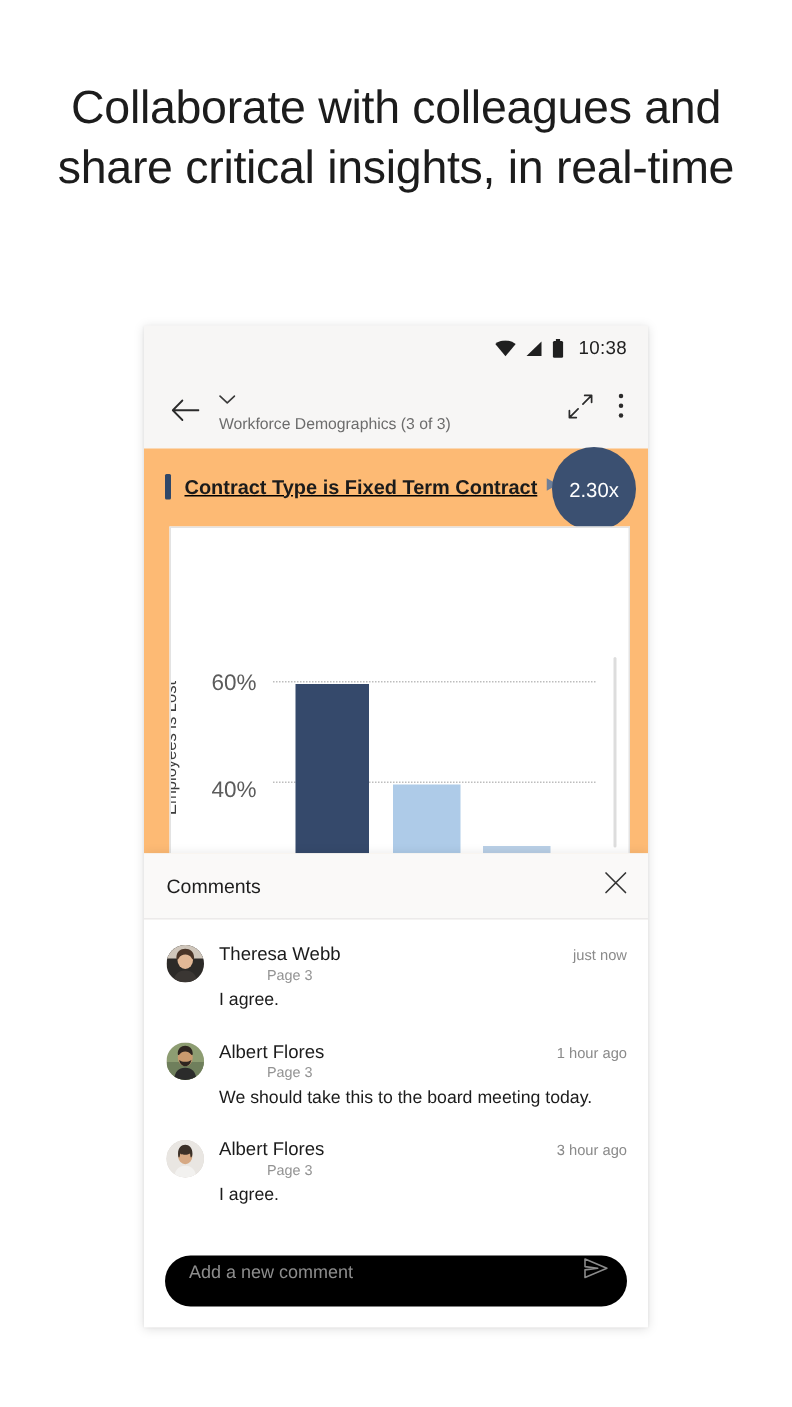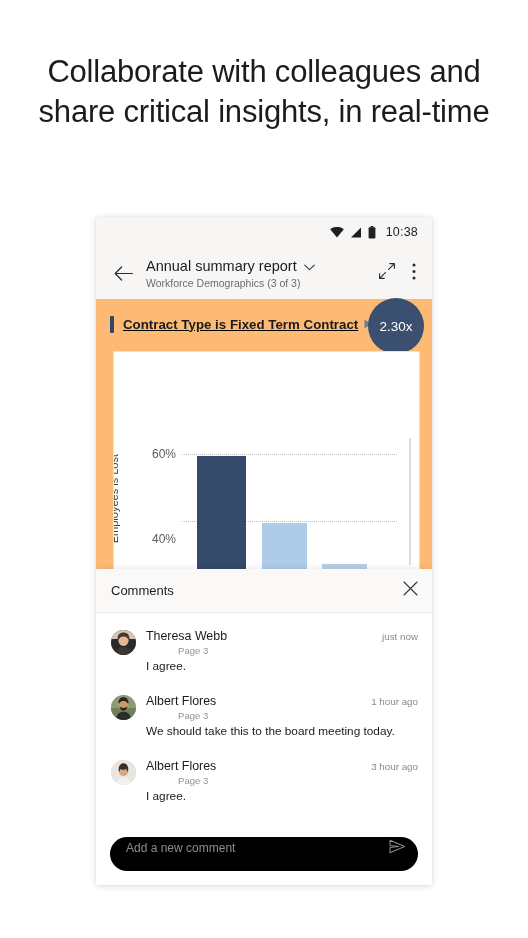--- a/index.html
+++ b/index.html
@@ -110,22 +110,22 @@
     position: absolute; left: 0; right: 6px; top: 80px; bottom: 0;
   }
   .ylabel {
     position: absolute; left: -6px; top: 22px;
     width: 14px;
     font-size: 11px; color: #3d3d3d;
     writing-mode: vertical-rl; transform: rotate(180deg);
     white-space: nowrap;
   }
   .ytick {
-    position: absolute; left: 22px; width: 40px; text-align: right;
-    font-size: 12px; color: #5c5c5c;
+    position: absolute; left: 22px; width: 40px; text-align: center;
+    font-size: 15px; color: #5c5c5c;
   }
   .gridline {
     position: absolute; left: 68px; right: 16px; height: 0;
     border-top: 1px dotted #bdbdbd;
   }
   .bar { position: absolute; bottom: 0; }
   .vscroll {
     position: absolute; right: 2px; top: 6px; bottom: 4px; width: 2px;
     background: #dddddd; border-radius: 1px;
   }
@@ -203,21 +203,20 @@
     </div>
 
     <div class="appbar">
       <span class="back-btn">
         <svg width="19" height="15" viewBox="0 0 19 15">
             <path d="M7.6 1 1.2 7.5l6.4 6.5M1.4 7.5H18.4" stroke="#2b2b2b" stroke-width="1.2" fill="none" stroke-linecap="round" stroke-linejoin="round"></path>
           </svg>
       </span>
       <div class="titles">
         <div class="title-row">
-          <span class="rep-title">Annual summary report</span>
           <span>
             <svg width="11" height="7" viewBox="0 0 11 7">
                 <path d="M0.7 1.1 5.5 5.6 10.3 1.1" stroke="#3a3a3a" stroke-width="1.1" fill="none" stroke-linecap="round" stroke-linejoin="round"></path>
               </svg>
           </span>
         </div>
         <div class="rep-sub">Workforce Demographics (3 of 3)</div>
       </div>
       <div class="appbar-actions">
         <span>
@@ -250,21 +249,21 @@
 
       <div class="chart-card">
 
         <div class="plot">
           <div class="ylabel">Employees is Lost</div>
 
           <div class="gridline" style="top:22px;"></div>
           <div class="gridline" style="top:89px;"></div>
 
           <div class="ytick" style="top:15px;">60%</div>
-          <div class="ytick" style="top:100px;">40%</div>
+          <div class="ytick" style="top:86px;">40%</div>
 
           <div class="bar" style="left:83px; width:49px; height:113px; background:#35496b;"></div>
           <div class="bar" style="left:148px; width:45px; height:46px; background:#aecbe8;"></div>
           <div class="bar" style="left:208px; width:45px; height:5px; background:#b9cfe6;"></div>
 
           <div class="vscroll"></div>
         </div>
       </div>
     </div>
 

